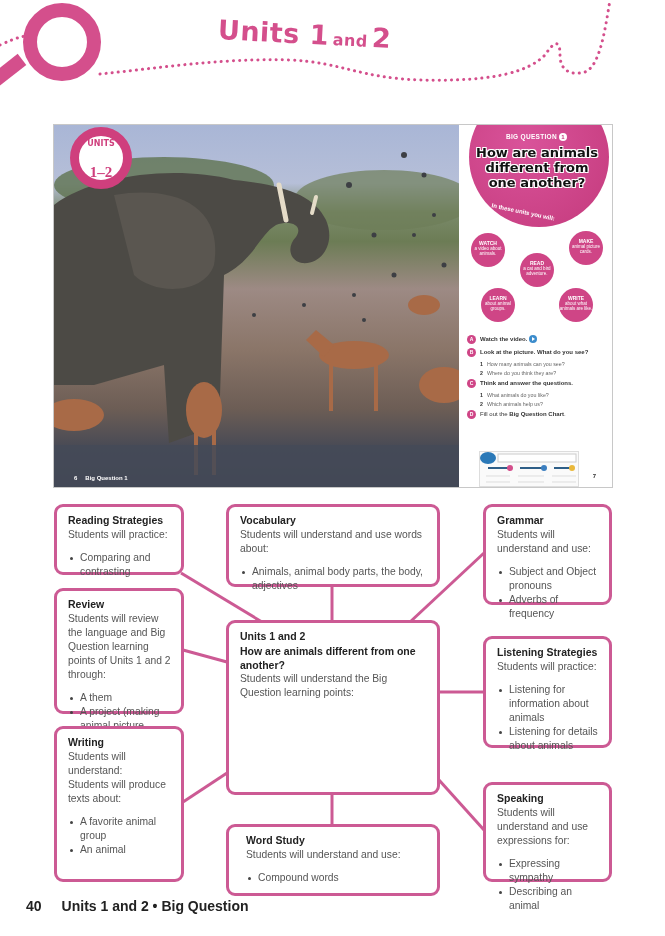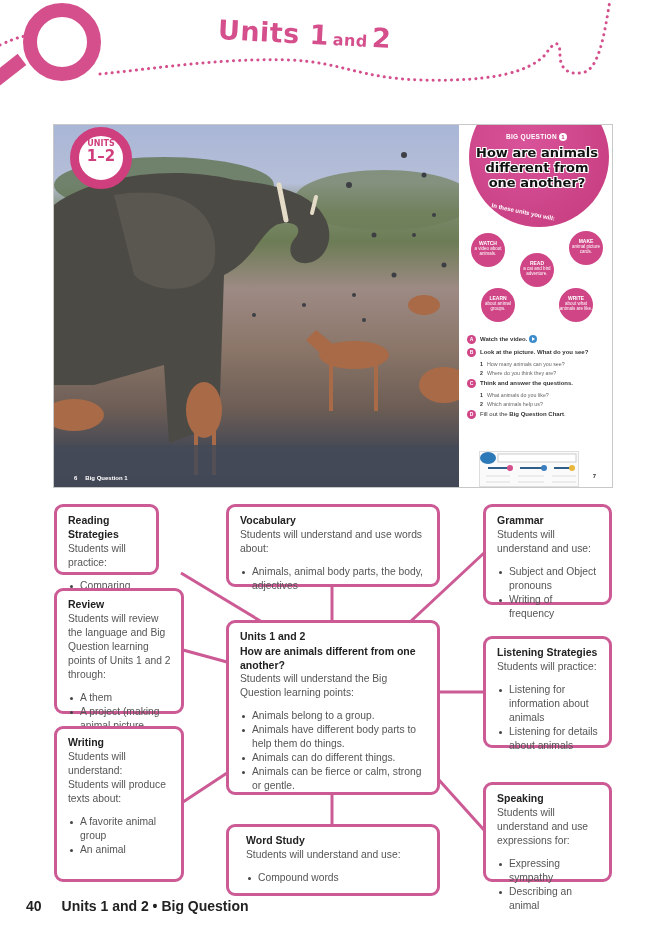--- a/index.html
+++ b/index.html
@@ -28,21 +28,21 @@
     background: linear-gradient(180deg, #a9b6d6 0%, #b6bfd8 16%, #7a8a6a 24%, #6c7c55 32%, #9d8a84 45%, #8a7568 62%, #6c5d55 78%, #4a4b55 88%, #3a3d48 100%);
   }
   .photo svg { position: absolute; left: 0; top: 0; }
   .units-badge {
     position: absolute; left: 16px; top: 2px; width: 62px; height: 62px; border-radius: 50%;
     background: #fff; border: 9px solid #cf3f7d; text-align: center; color: #cf3f7d;
     font-family: "DejaVu Sans", sans-serif; font-weight: bold; line-height: 1;
     padding-top: 4px;
   }
   .units-badge .u1 { font-size: 8px; display: block; }
-  .units-badge .u2 { font-size: 15px; display: block; margin-top: 1px; }
+  .units-badge .u2 { font-size: 15px; display: block; margin-top: 17px; font-family: Liberation Serif, serif; }
   .photo-footer {
     position: absolute; left: 20px; bottom: 8px; color: #fff; font-size: 6px; font-weight: bold;
   }
   .photo-footer span { margin-right: 8px; }
 
   .bq-panel { position: absolute; left: 405px; top: 0; width: 155px; height: 364px; background: #fff; }
   .bq-circle {
     position: absolute; left: 10px; top: -38px; width: 140px; height: 140px; border-radius: 50%;
     background: radial-gradient(circle at 40% 40%, #d9539a, #c43a7c);
   }
@@ -246,21 +246,21 @@
     <line x1="183" y1="650" x2="227" y2="662"></line>
     <line x1="183" y1="802" x2="227" y2="773"></line>
     <line x1="332" y1="585" x2="332" y2="622"></line>
     <line x1="332" y1="793" x2="332" y2="826"></line>
     <line x1="484" y1="553" x2="410" y2="622"></line>
     <line x1="439" y1="692" x2="484" y2="692"></line>
     <line x1="439" y1="780" x2="484" y2="830"></line>
   </g>
 </svg>
 
-<div class="box" style="left:54px; top:504px; width:105px; height:71px;">
+<div class="box" style="left:54px; top:504px; width:130px; height:71px;">
   <h3>Reading Strategies</h3>
   <p>Students will practice:</p>
   <ul>
     <li>Comparing and contrasting</li>
   </ul>
 </div>
 
 <div class="box" style="left:54px; top:588px; width:130px; height:126px;">
   <h3>Review</h3>
   <p>Students will review the language and Big Question learning points of Units 1 and 2 through:</p>
@@ -285,42 +285,36 @@
   <p>Students will understand and use words about:</p>
   <ul>
     <li>Animals, animal body parts, the body, adjectives</li>
   </ul>
 </div>
 
 <div class="box" style="left:226px; top:620px; width:214px; height:175px;">
   <h3>Units 1 and 2</h3>
   <p class="qline">How are animals different from one another?</p>
   <p>Students will understand the Big Question learning points:</p>
-  <ul>
-    <li>Animals belong to a group.</li>
-    <li>Animals have different body parts to help them do things.</li>
-    <li>Animals can do different things.</li>
-    <li>Animals can be fierce or calm, strong or gentle.</li>
-  </ul>
 </div>
 
 <div class="box" style="left:226px; top:824px; width:214px; height:72px;padding-left:17px;">
   <h3>Word Study</h3>
   <p>Students will understand and use:</p>
   <ul>
     <li>Compound words</li>
   </ul>
 </div>
 
 <div class="box" style="left:483px; top:504px; width:129px; height:101px;">
   <h3>Grammar</h3>
   <p>Students will understand and use:</p>
   <ul>
     <li>Subject and Object pronouns</li>
-    <li>Writing of frequency</li>
+    <li>Adverbs of frequency</li>
   </ul>
 </div>
 
 <div class="box" style="left:483px; top:636px; width:129px; height:112px;">
   <h3>Listening Strategies</h3>
   <p>Students will practice:</p>
   <ul>
     <li>Listening for information about animals</li>
     <li>Listening for details about animals</li>
   </ul>

